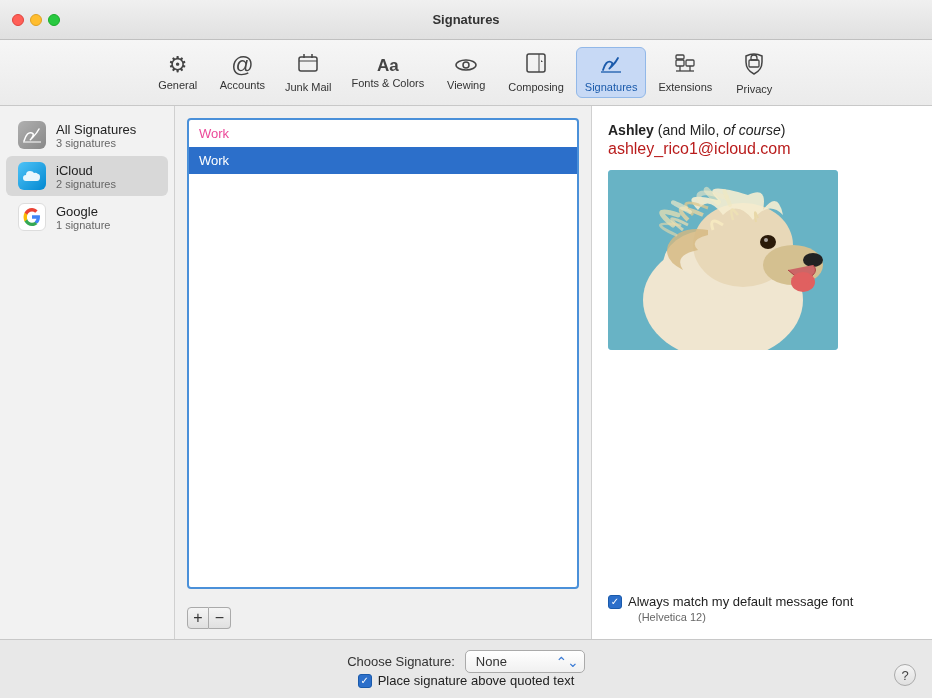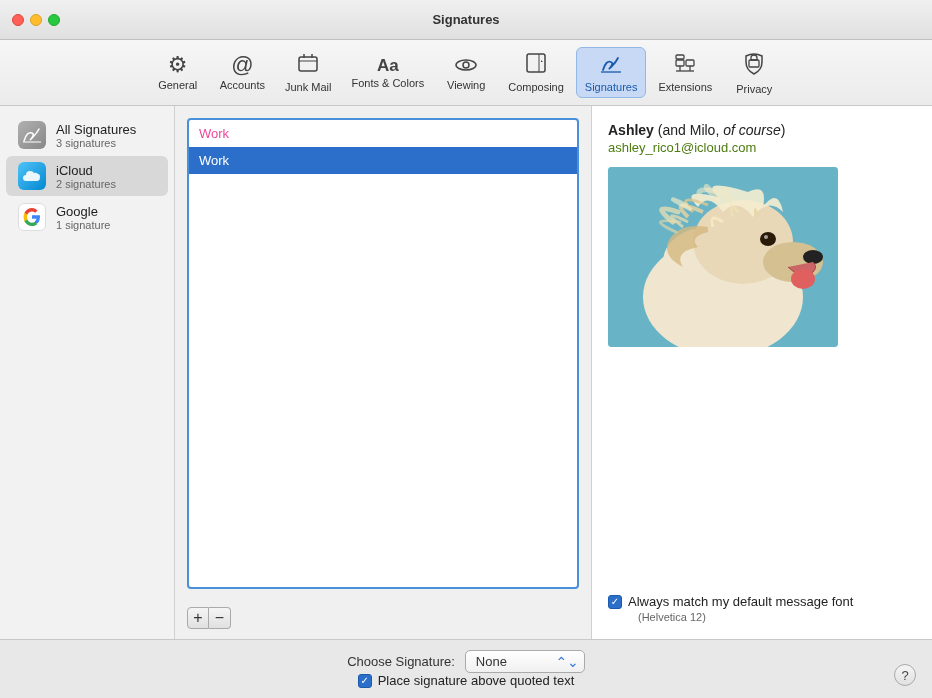--- a/index.html
+++ b/index.html
@@ -225,22 +225,22 @@
       color: #222;
       margin-bottom: 2px;
     }
     .sig-preview-name strong {
       font-weight: 700;
     }
     .sig-preview-name em {
       font-style: italic;
     }
     .sig-preview-email {
-      font-size: 13px;
-      color: #4d7c0f;
+      font-size: 16px;
+      color: #b91c1c;
       margin-bottom: 12px;
     }
     .sig-preview-image {
       width: 230px;
       height: 180px;
       border-radius: 4px;
       overflow: hidden;
       position: relative;
       background: #87ceeb;
     }

